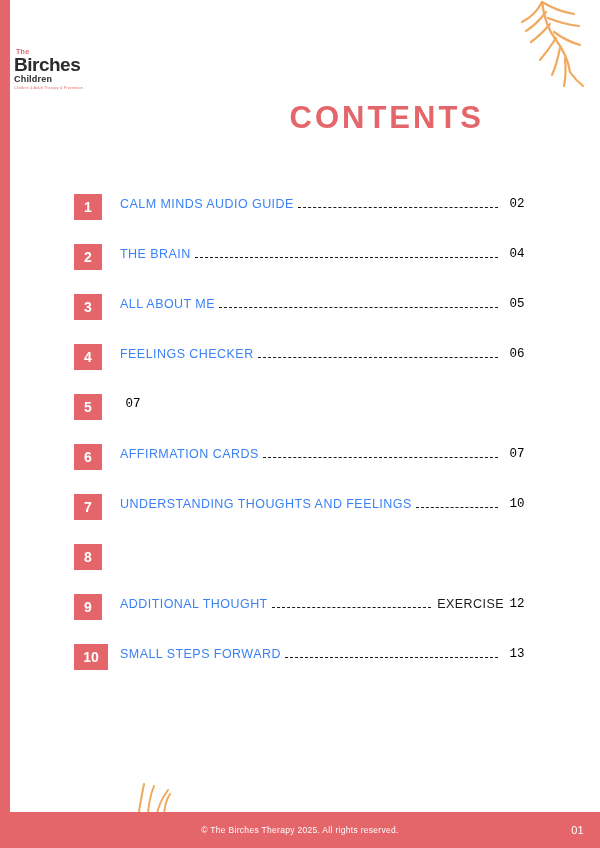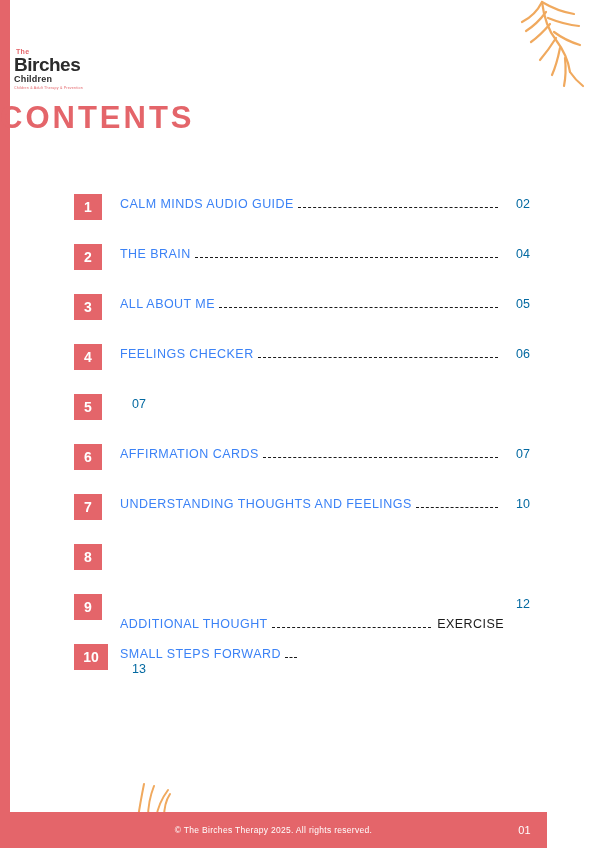--- a/index.html
+++ b/index.html
@@ -70,21 +70,21 @@
     width: 110px;
     height: 95px;
   }
 
   
   .title {
     position: absolute;
     top: 100px;
     left: 0;
     width: 484px;
-    text-align: left;
+    text-align: right;
     font-size: 31px;
     font-weight: bold;
     color: #e4656a;
     letter-spacing: 3px;
   }
 
   
   .toc {
     position: absolute;
     top: 192px;
@@ -128,52 +128,53 @@
     color: #3b82f6;
     letter-spacing: .45px;
     white-space: nowrap;
   }
   .label2 {
     font-size: 12.5px;
     color: #1b1b1b;
     letter-spacing: .45px;
     white-space: nowrap;
     display: block;
-    margin-top: 20px;
+    margin-top: 0;
   }
   .dots {
     flex: 1 1 auto;
     border-bottom: 1.4px dashed #1b1b1b;
     margin: 0 6px 4px 4px;
     min-width: 12px;
     height: 0;
   }
   .page {
     font-size: 12.5px;
-    color: #0369a1;
+    color: #000000;
     width: 26px;
-    text-align: right;
+    text-align: center;
     flex: 0 0 auto;
+    font-family: Liberation Mono, monospace;
   }
 
   
   .grass {
     position: absolute;
     left: 130px;
     bottom: 30px;
     width: 60px;
     height: 40px;
   }
 
   
   .footer {
     position: absolute;
     left: 0;
     bottom: 0;
-    width: 547px;
+    width: 600px;
     height: 36px;
     background: #e4656a;
     color: #ffffff;
     display: flex;
     align-items: center;
     justify-content: center;
     font-size: 8.5px;
     letter-spacing: .3px;
   }
   .footer-page {
@@ -301,21 +302,21 @@
         <span class="label">ADDITIONAL THOUGHT</span>
         <span class="dots"></span>
         <span class="label2">EXERCISE</span>
       </div>
       <span class="page">12</span>
     </div>
   </div>
 
   <div class="toc-row">
     <div class="num wide">10</div>
-    <div class="row-body" style="margin-left:12px;flex-direction:column;">
+    <div class="row-body" style="margin-left:12px;">
       <div class="label-wrap">
         <span class="label">SMALL STEPS FORWARD</span>
         <span class="dots"></span>
       </div>
       <span class="page">13</span>
     </div>
   </div>
 
 </div>
 

